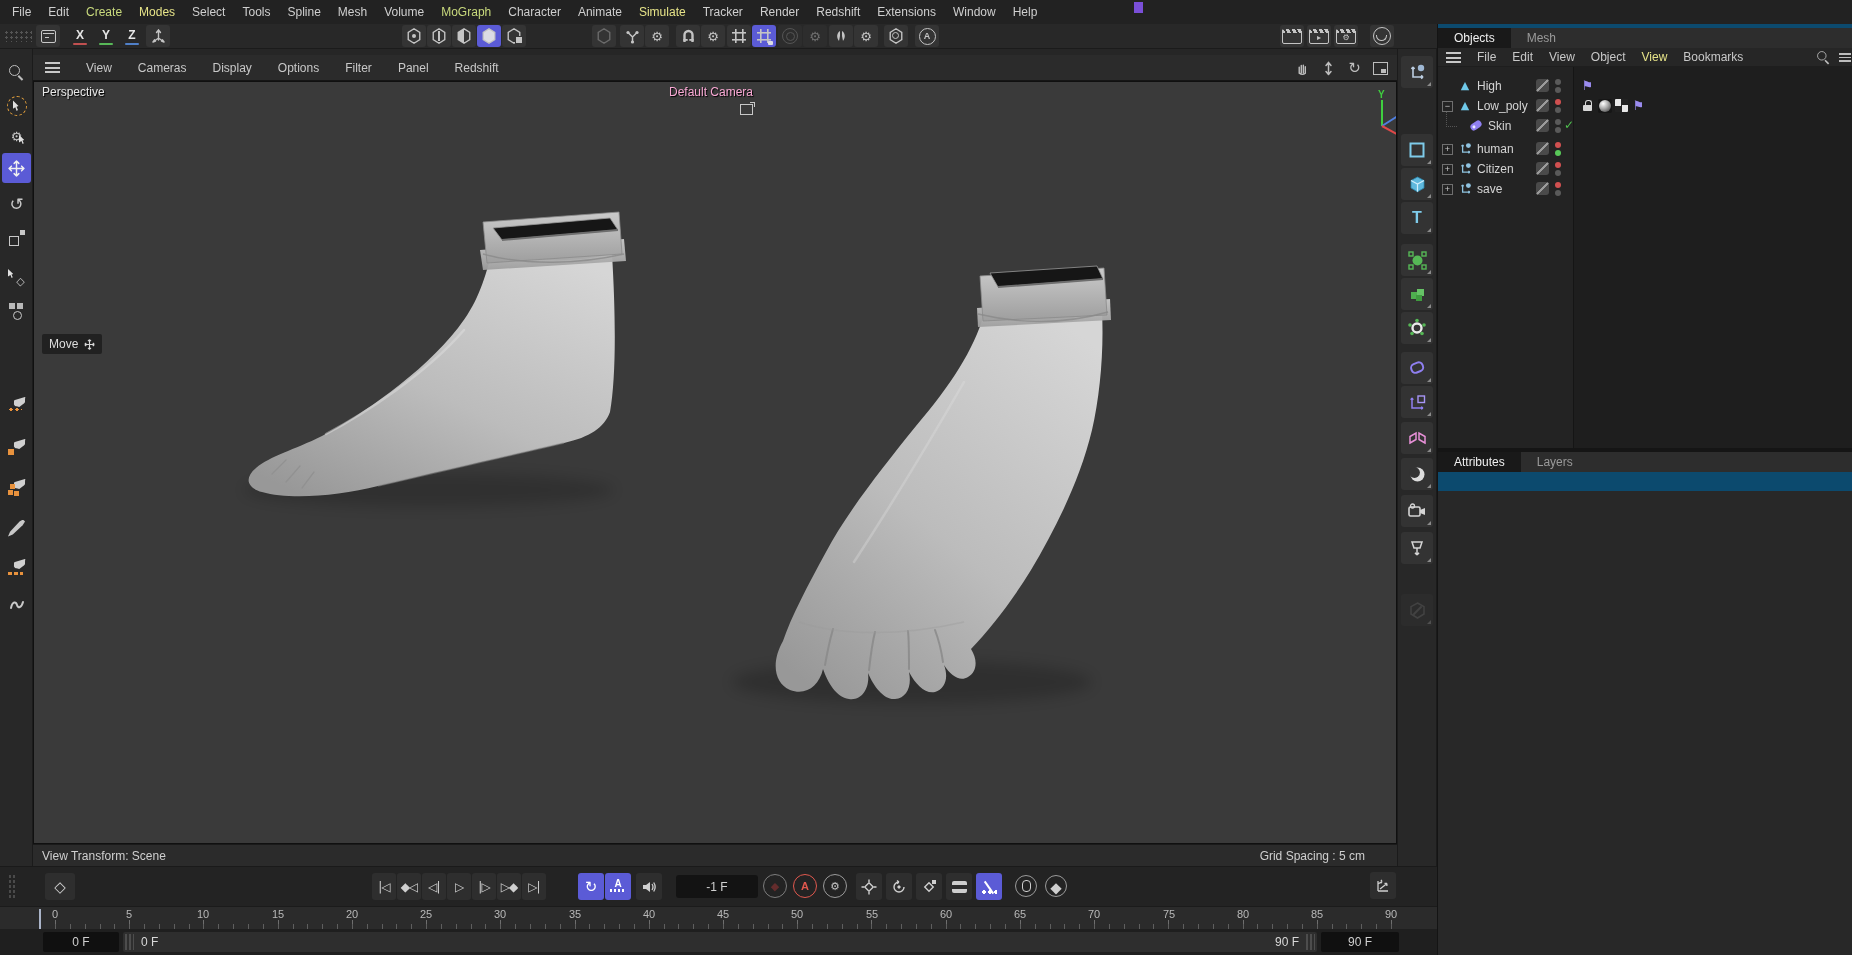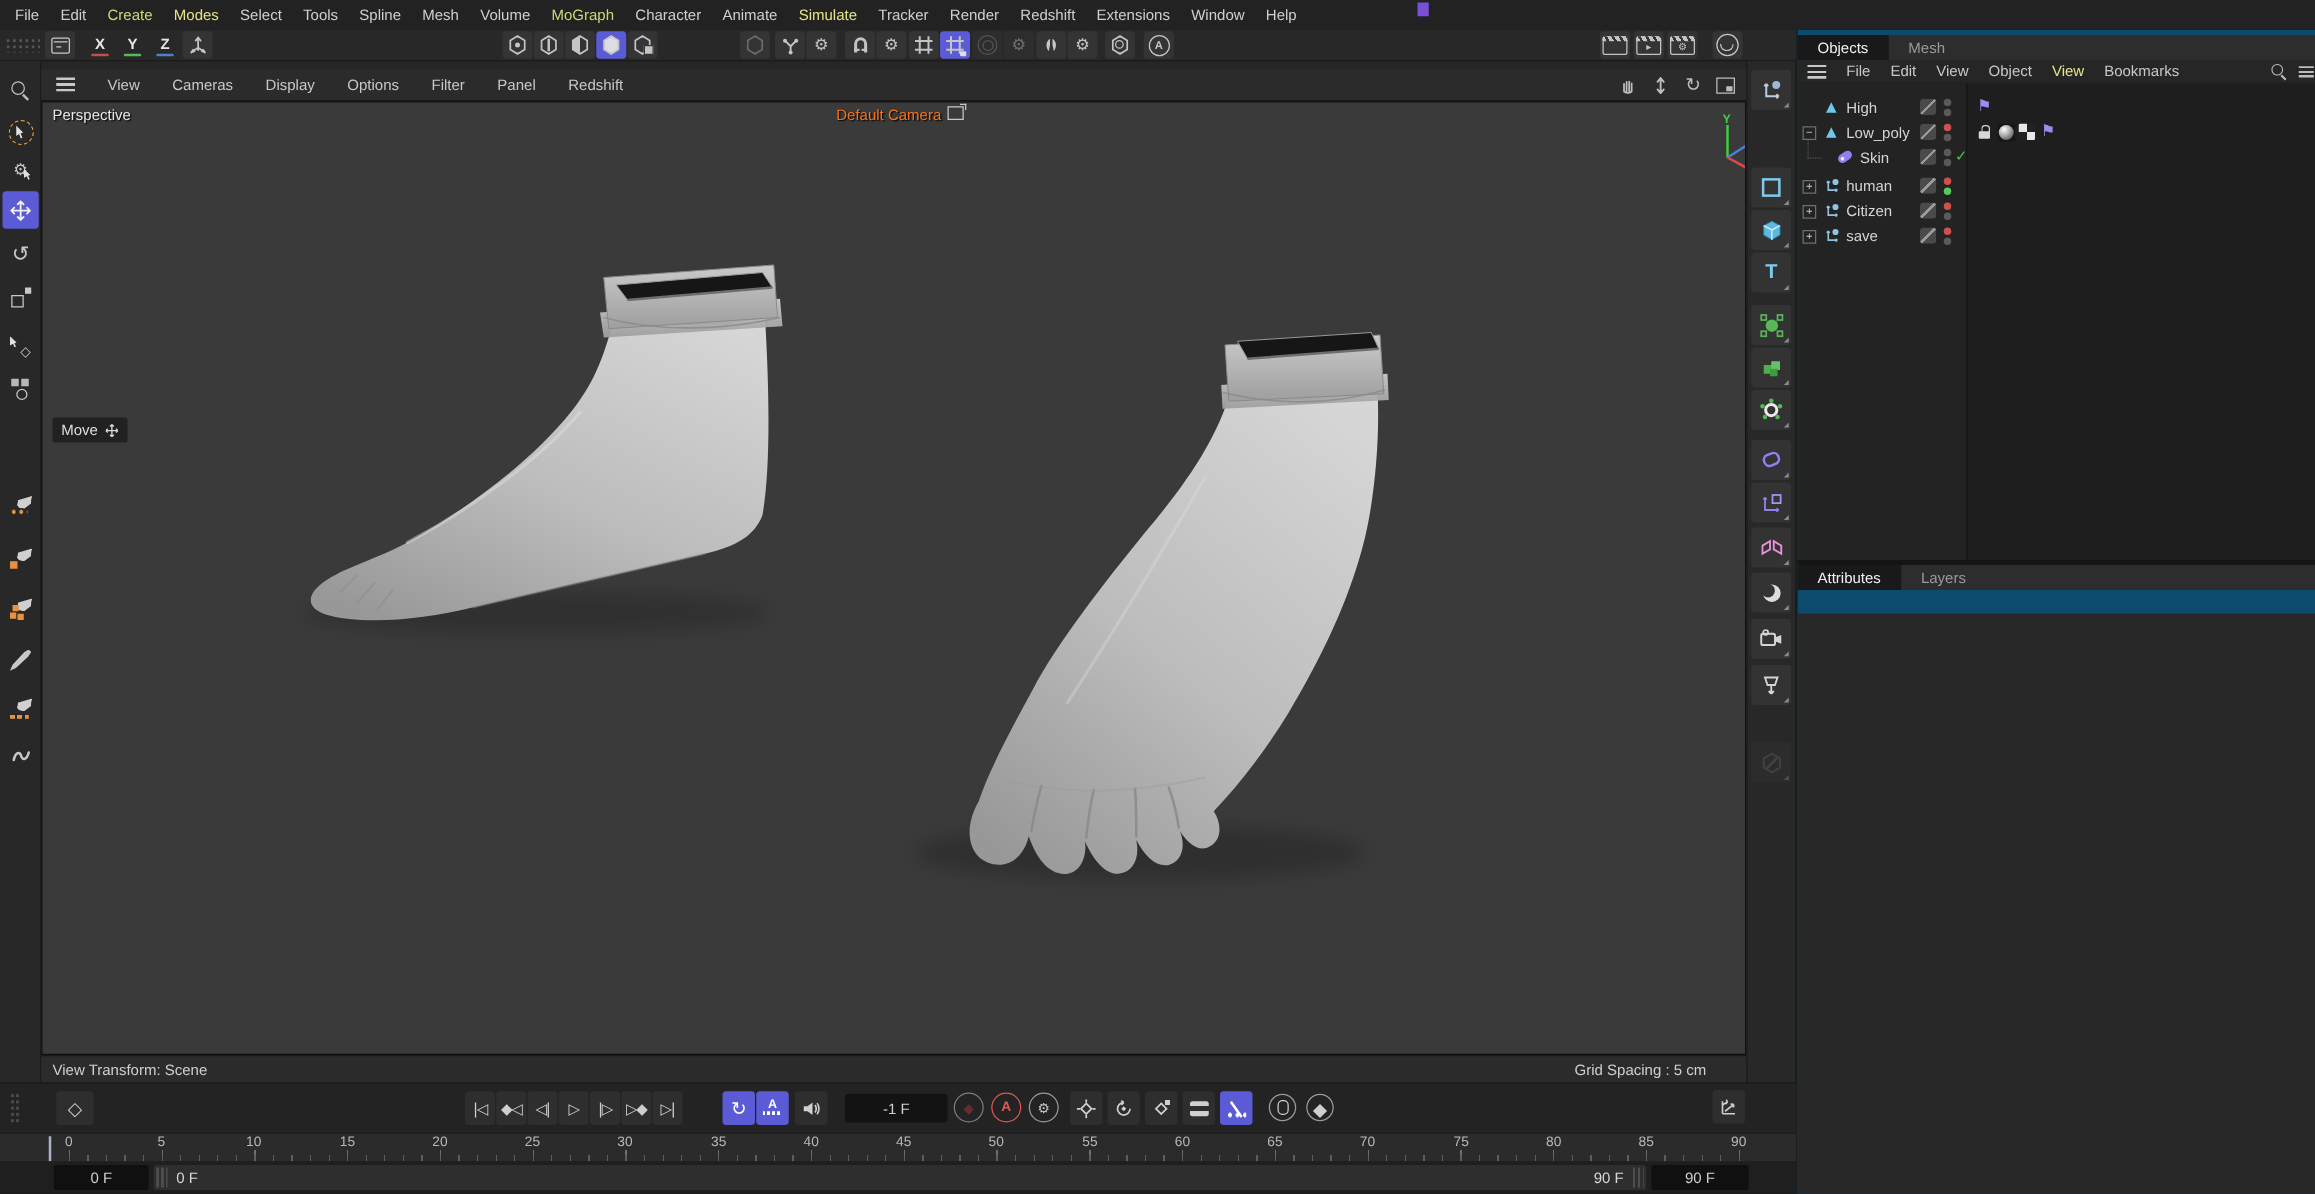--- a/index.html
+++ b/index.html
@@ -87,21 +87,21 @@
   #vp-menubar{position:absolute;left:33px;top:55px;width:1364px;height:26px;background:#2b2b2b;display:flex;align-items:center;gap:26px;padding-left:12px;box-sizing:border-box;border-bottom:1px solid #151515;}
   .i-burger{width:15px;height:11px;background:linear-gradient(#c8c8c8 0 2px,transparent 2px 4.5px,#c8c8c8 4.5px 6.5px,transparent 6.5px 9px,#c8c8c8 9px 11px);}
   #vp-nav{position:absolute;right:8px;top:0;height:26px;display:flex;align-items:center;gap:9px;}
   .nav-ic{width:17px;height:17px;display:flex;align-items:center;justify-content:center;color:#bdbdbd;}
   .i-panels{width:13px;height:11px;border:1.5px solid #bdbdbd;position:relative;}
   .i-panels::after{content:"";position:absolute;right:1px;bottom:1px;width:5px;height:4px;background:#bdbdbd;}
 
   
   #viewport{position:absolute;left:33px;top:81px;width:1364px;height:763px;background:#3a3a3a;border:1px solid #101010;box-sizing:border-box;overflow:hidden;}
   #persp-label{position:absolute;left:8px;top:3px;color:#e8e8e8;text-shadow:1px 1px 1px #000;}
-  #cam-label{position:absolute;left:635px;top:3px;color:#f97316;text-shadow:1px 1px 1px #000;display:flex;align-items:flex-start;gap:5px;}
+  #cam-label{position:absolute;left:635px;top:3px;color:#f9a8d4;text-shadow:1px 1px 1px #000;display:flex;align-items:flex-end;gap:5px;flex-direction:column;}
   .i-camswap{width:11px;height:9px;border:1.2px solid #c8c8c8;position:relative;}
   .i-camswap::after{content:"";position:absolute;right:-3px;top:-3px;width:4px;height:4px;border-top:1.2px solid #c8c8c8;border-right:1.2px solid #c8c8c8;}
   #move-tip{position:absolute;left:8px;top:252px;background:rgba(32,32,32,.95);padding:3px 7px;border-radius:2px;color:#dedede;display:flex;align-items:center;gap:6px;}
   #vp-infobar{position:absolute;left:33px;top:844px;width:1364px;height:22px;background:#2b2b2b;border-top:1px solid #1a1a1a;box-sizing:border-box;display:flex;align-items:center;}
   #vt-label{margin-left:9px;color:#cfcfcf;}
   #grid-label{position:absolute;right:32px;color:#cfcfcf;}
 
   
   #right-palette{position:absolute;left:1397px;top:49px;width:40px;height:817px;background:#282828;border-left:1px solid #1b1b1b;border-right:1px solid #1b1b1b;box-sizing:border-box;}
   .rpbtn{position:absolute;left:3px;width:32px;height:32px;border-radius:3px;background:#333333;display:flex;align-items:center;justify-content:center;}

